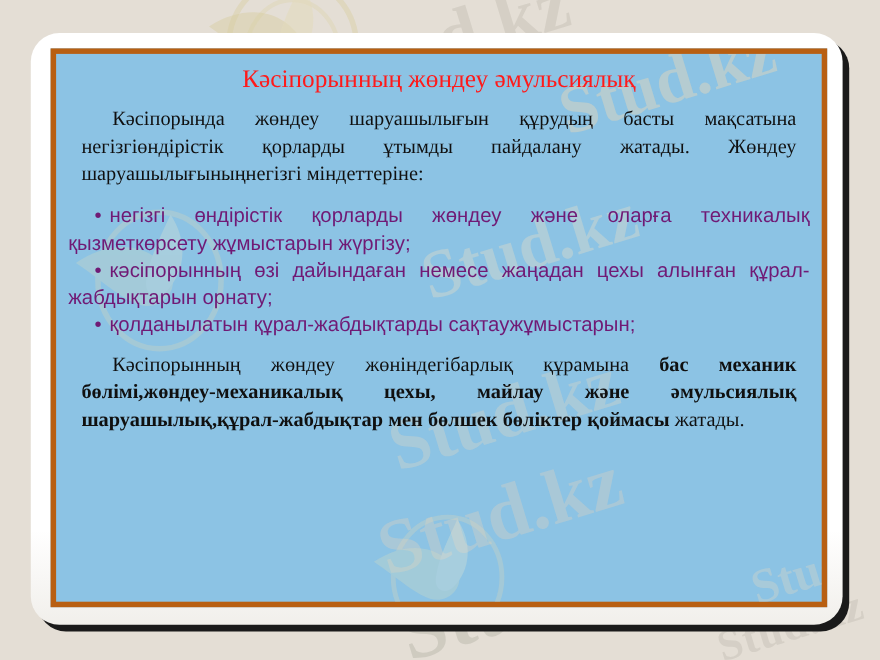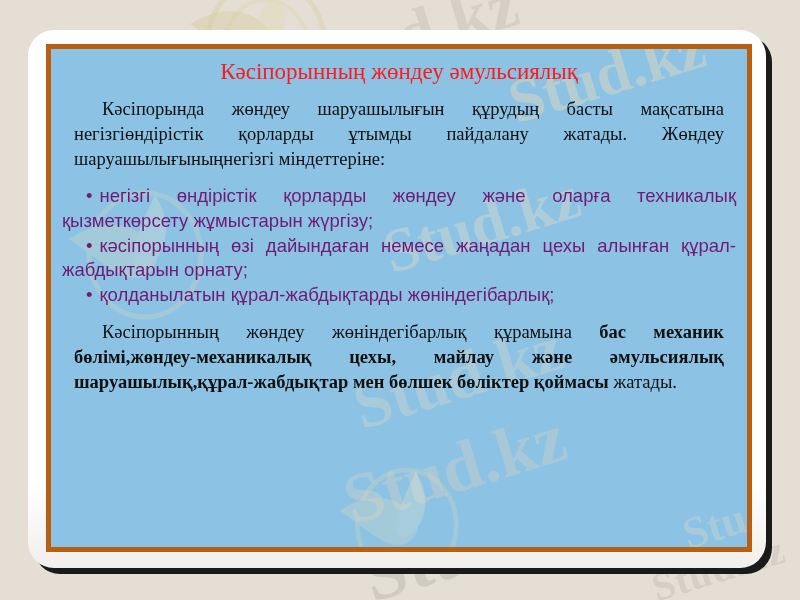--- a/index.html
+++ b/index.html
@@ -208,21 +208,21 @@
 
       <p class="bullet-para">
         <span class="dot">•</span><span>негізгі өндірістік қорларды жөндеу және оларға техникалық қызметкөрсету жұмыстарын жүргізу;</span>
       </p>
 
       <p class="bullet-para">
         <span class="dot">•</span><span>кәсіпорынның өзі дайындаған немесе жаңадан цехы алынған құрал-жабдықтарын орнату;</span>
       </p>
 
       <p class="bullet-para">
-        <span class="dot">•</span><span>қолданылатын құрал-жабдықтарды жөніндегібарлық;</span>
+        <span class="dot">•</span><span>қолданылатын құрал-жабдықтарды сақтаужұмыстарын;</span>
       </p>
 
 
 
       <p class="para indent"><span>Кәсіпорынның жөндеу жөніндегібарлық құрамына </span><b>бас механик бөлімі,жөндеу-механикалық цехы, майлау және әмульсиялық шаруашылық,құрал-жабдықтар мен бөлшек бөліктер қоймасы</b><span> жатады.</span></p>
 
     </div>
   </div>
 </div>
 

